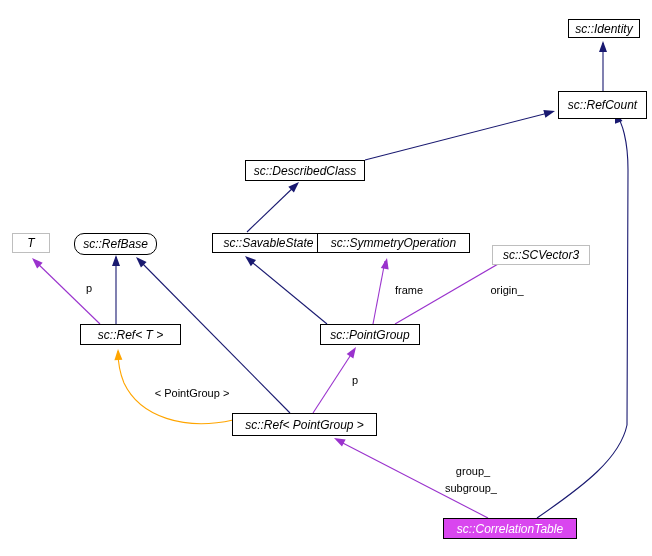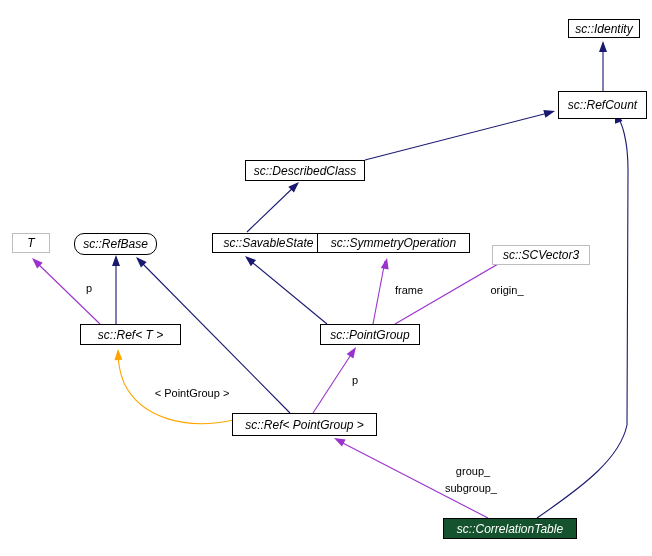--- a/index.html
+++ b/index.html
@@ -16,21 +16,21 @@
     box-sizing:border-box;
     display:flex;align-items:center;justify-content:center;
     font-size:12px;line-height:1;
     color:#000000;background:#ffffff;
     border:1px solid #000000;
     white-space:nowrap;
     z-index:2;
     font-style:italic;
   }
   .node.external{border-color:#bebebe;}
-  .node.focus{background:#14532d;color:#ffffff;border-color:#000000;}
+  .node.focus{background:#d946ef;color:#ffffff;border-color:#000000;}
   .edge-label{
     position:absolute;
     font-size:11px;color:#000000;
     transform:translate(-50%,-50%);
     white-space:nowrap;
     z-index:3;
   }
 </style>
 </head>
 <body>

